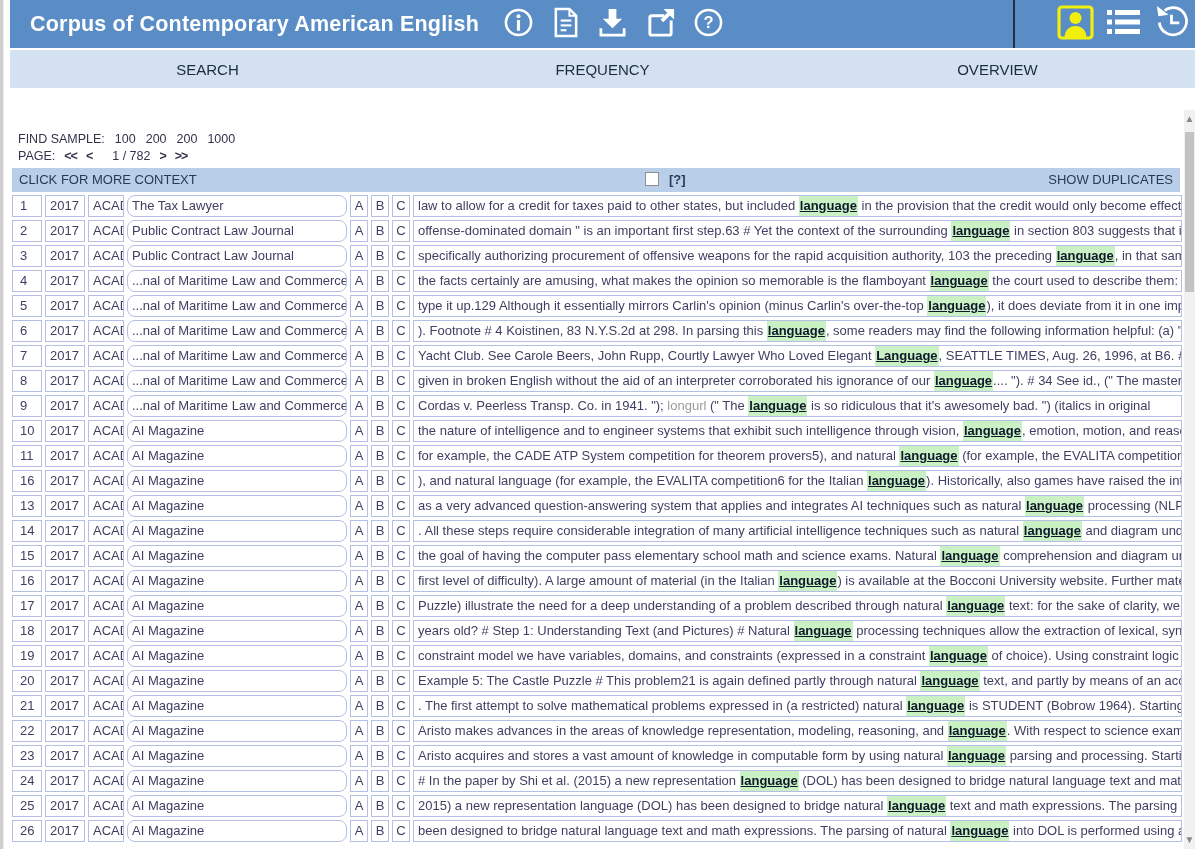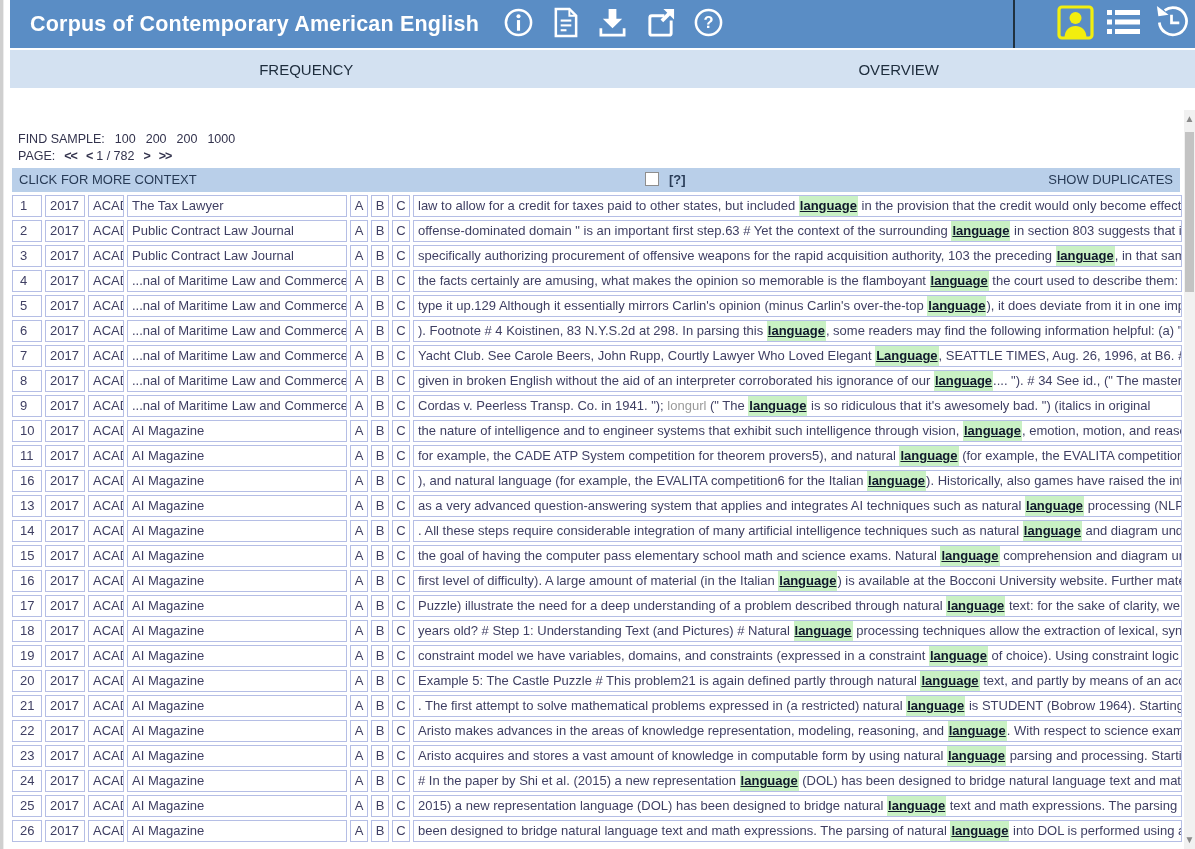--- a/index.html
+++ b/index.html
@@ -31,42 +31,42 @@
   .tab.active { background:#8fb3d9; font-weight:bold; }
 
   
   .find-sample { position:absolute; left:18px; top:132px; font-size:12.5px;
     color:#33334d; white-space:nowrap; }
   .find-sample a { color:#33334d; margin-left:10px;
     cursor:pointer; }
   .pagebar { position:absolute; left:18px; top:149px; font-size:12.5px;
     color:#33334d; white-space:nowrap; }
   .pagebar .pbtn { margin-left:9px; cursor:pointer; font-weight:bold; letter-spacing:-1px; }
-  .pagebar .pcur { margin-left:4px; }
+  .pagebar .pcur { margin-left:20px; }
 
   
   .ctxbar { position:absolute; left:12px; top:168px; width:1168px; height:24px;
     background:#b9cfe9; font-size:13px; color:#273a55; }
   .ctxbar .lbl-left { position:absolute; left:7px; top:4px; }
   .ctxbar .chk { position:absolute; left:633px; top:4px; width:14px; height:14px;
     background:#fff; border:1px solid #8e8e8e; cursor:pointer; }
   .ctxbar .qmark { position:absolute; left:657px; top:4px; font-weight:bold; }
   .ctxbar .lbl-right { position:absolute; right:7px; top:4px; cursor:pointer; }
 
   
   .tblwrap { position:absolute; left:9px; top:192px; width:1176px; }
   table.results { border-collapse:separate; border-spacing:3px; table-layout:fixed;
     width:100%; }
   td { background:#fff; border:1px solid #b5bee5; height:21px; line-height:20px;
     font-size:13px; color:#3f3f63; padding:0 4px; overflow:hidden;
     white-space:nowrap; }
   td.c-num  { padding-left:7px; }
   td.c-year { text-align:left; padding-left:4px; }
   td.c-gen  { padding-left:4px; }
-  td.c-src  { cursor:pointer; }
+  td.c-src  { cursor:pointer;border-radius:8px; }
   td.c-abc  { text-align:center; padding:0; cursor:pointer; }
   td.c-ctx  { cursor:pointer; }
   .kw { background:#c9f1c4; font-weight:bold; color:#0f172a; padding:16px 1px;text-decoration:underline; }
   .muted { color:#9a9a9a; }
 
   
   .sb { position:absolute; right:0; top:110px; width:11px; height:739px;
     background:#f1f1f1; }
   .sb-thumb { position:absolute; left:1px; top:22px; width:9px; height:160px;
     background:#c3c3c3; cursor:pointer; }
@@ -145,20 +145,21 @@
       <svg width="37" height="37" viewBox="0 0 38 38">
           <path d="M12 6.5 A14 14 0 1 1 6.5 19" fill="none" stroke="#fff" stroke-width="2.8"></path>
           <path d="M4 2 l1.5 10.5 L16 11 z" fill="#fff"></path>
           <path d="M19 11 v8.5 h8" fill="none" stroke="#fff" stroke-width="2.8"></path>
         </svg>
     </span>
   </div>
 </div>
 
 <div class="tabbar">
+  <div class="tab">SEARCH</div>
   <div class="tab">FREQUENCY</div>
   <div class="tab">OVERVIEW</div>
 </div>
 
 <div class="find-sample">
   <span>FIND SAMPLE:</span><a>100</a><a>200</a><a>200</a><a>1000</a>
 </div>
 
 <div class="pagebar">
   <span>PAGE:</span><span class="pbtn">&lt;&lt;</span><span class="pbtn">&lt;</span><span class="pcur">1 / 782</span><span class="pbtn">&gt;</span><span class="pbtn">&gt;&gt;</span>

